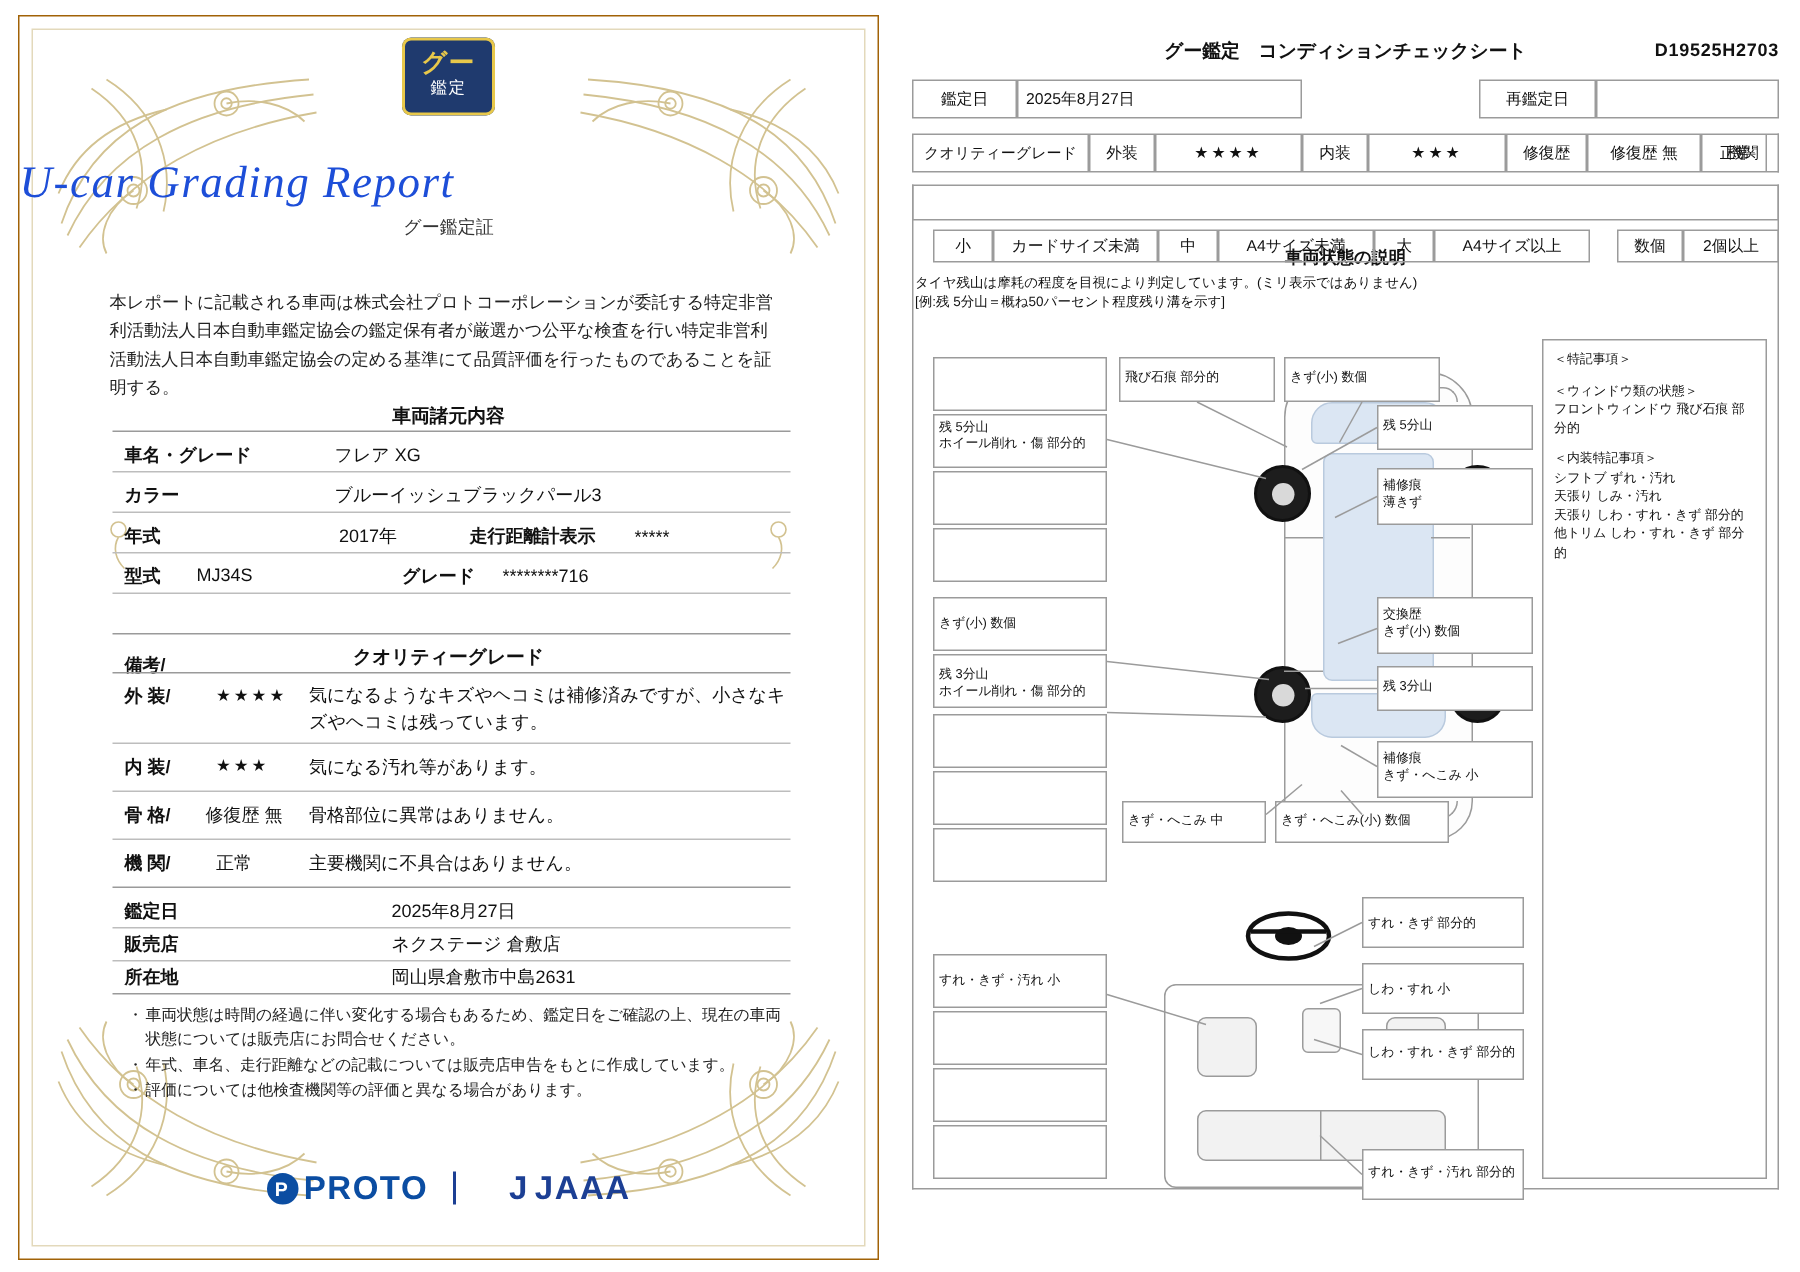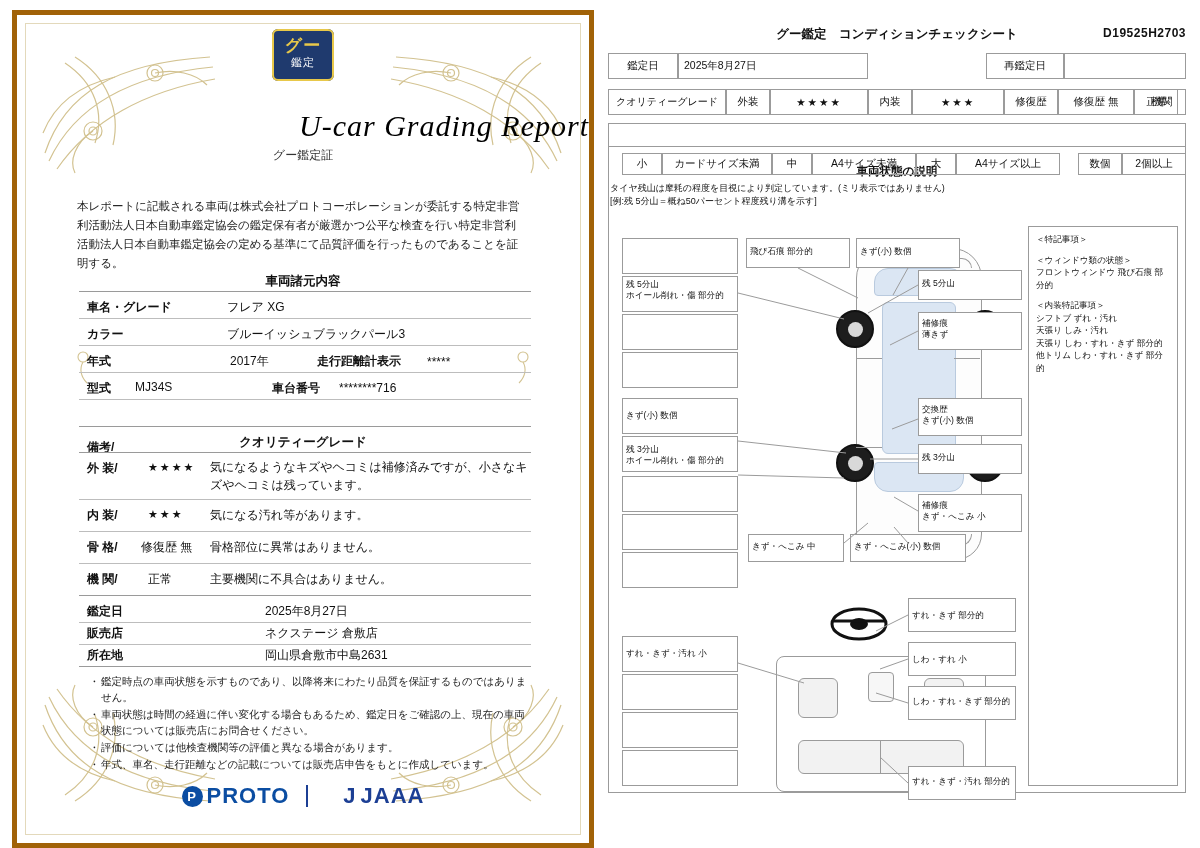--- a/index.html
+++ b/index.html
@@ -1,32 +1,32 @@
 <!DOCTYPE html>
 <html><head>
 <meta charset="utf-8">
 <style>
   html,body{margin:0;padding:0;background:#ffffff;}
   body{width:1200px;height:848px;font-family:"Liberation Sans","DejaVu Sans",sans-serif;color:#111;position:relative;overflow:hidden;}
 
   .page{position:absolute;left:0;top:0;width:1200px;height:848px;}
 
   
-  .cert{position:absolute;left:12px;top:10px;width:572px;height:828px;border:5px solid #a16207;background:#fff;}
+  .cert{position:absolute;left:12px;top:10px;width:572px;height:828px;border:1px solid #a16207;background:#fff;}
   .cert-inner{position:absolute;left:8px;top:8px;right:8px;bottom:8px;border:1px solid #e3d9bb;}
 
   .orn{position:absolute;color:#cbb87e;opacity:.85;pointer-events:none;}
   .orn svg{display:block;}
 
   .goo-badge{position:absolute;left:50%;transform:translateX(-50%);top:14px;width:70px;height:58px;}
   .goo-badge .shield{width:62px;height:52px;margin:0 auto;background:#1f3a6e;border-radius:6px;position:relative;box-shadow:0 0 0 2px #e8c84a inset;}
   .goo-badge .g1{position:absolute;left:0;right:0;top:5px;text-align:center;color:#e8c84a;font-size:17px;font-weight:bold;letter-spacing:1px;}
   .goo-badge .g2{position:absolute;left:0;right:0;top:26px;text-align:center;color:#fff;font-size:11px;letter-spacing:1px;}
 
-  .cert-title{position:absolute;top:94px;left:0;width:572px;text-align:right;font-family:"Liberation Serif","DejaVu Serif",serif;font-style:italic;font-size:30px;color:#000000;letter-spacing:1px;}
+  .cert-title{position:absolute;top:94px;left:0;width:572px;text-align:left;font-family:"Liberation Serif","DejaVu Serif",serif;font-style:italic;font-size:30px;color:#1d4ed8;letter-spacing:1px;}
   .cert-sub{position:absolute;top:132px;left:0;width:572px;text-align:center;font-size:12px;color:#333;}
 
   .cert-para{position:absolute;left:60px;top:182px;width:450px;font-size:11.5px;line-height:19px;color:#222;}
 
   .sec-title{position:absolute;left:0;width:572px;text-align:center;font-size:12.5px;font-weight:bold;}
 
   .rule{position:absolute;height:1px;background:#9a9a9a;}
   .rule.light{background:#bdbdbd;}
 
   .row-lbl{position:absolute;font-size:12px;font-weight:bold;color:#111;}
@@ -196,21 +196,21 @@
     <div class="rule light" style="left:62px;top:330px;width:452px;"></div>
 
     <div class="row-lbl" style="left:70px;top:338px;">年式</div>
     <div class="row-val" style="left:213px;top:338px;">2017年</div>
     <div class="row-lbl" style="left:300px;top:338px;">走行距離計表示</div>
     <div class="row-val" style="left:410px;top:340px;">*****</div>
     <div class="rule light" style="left:62px;top:357px;width:452px;"></div>
 
     <div class="row-lbl" style="left:70px;top:365px;">型式</div>
     <div class="row-val" style="left:118px;top:365px;">MJ34S</div>
-    <div class="row-lbl" style="left:255px;top:365px;">車台番号</div>
+    <div class="row-lbl" style="left:255px;top:365px;">グレード</div>
     <div class="row-val" style="left:322px;top:366px;">********716</div>
     <div class="rule light" style="left:62px;top:384px;width:452px;"></div>
 
     <div class="row-lbl" style="left:70px;top:392px;margin-top:32px;">備考/</div>
     <div class="rule" style="left:62px;top:411px;width:452px;"></div>
 
     <div class="sec-title" style="top:419px;">クオリティーグレード</div>
     <div class="rule" style="left:62px;top:437px;width:452px;"></div>
 
     <div class="row-lbl" style="left:70px;top:445px;">外 装/</div>
@@ -240,24 +240,23 @@
     <div class="row-lbl" style="left:70px;top:610px;">販売店</div>
     <div class="row-val" style="left:248px;top:610px;">ネクステージ 倉敷店</div>
     <div class="rule light" style="left:62px;top:629px;width:452px;"></div>
 
     <div class="row-lbl" style="left:70px;top:632px;">所在地</div>
     <div class="row-val" style="left:248px;top:632px;">岡山県倉敷市中島2631</div>
     <div class="rule" style="left:62px;top:651px;width:452px;"></div>
 
     <div class="notes" style="top:658px;">
       <ul>
-        <li>鑑定時点の車両状態を示すものであり、以降将来にわたり品質を保証するものではありません。</li>
         <li>車両状態は時間の経過に伴い変化する場合もあるため、鑑定日をご確認の上、現在の車両状態については販売店にお問合せください。</li>
+        <li>年式、車名、走行距離などの記載については販売店申告をもとに作成しています。</li>
         <li>評価については他検査機関等の評価と異なる場合があります。</li>
-        <li>年式、車名、走行距離などの記載については販売店申告をもとに作成しています。</li>
       </ul>
     </div>
 
     <div class="logos">
       <span class="logo-proto"><span class="pc">P</span><span>PROTO</span></span>
       <span class="logo-sep"></span>
       <span class="logo-jaaa"><span class="jt">J</span><span>JAAA</span></span>
     </div>
   </div>
 

